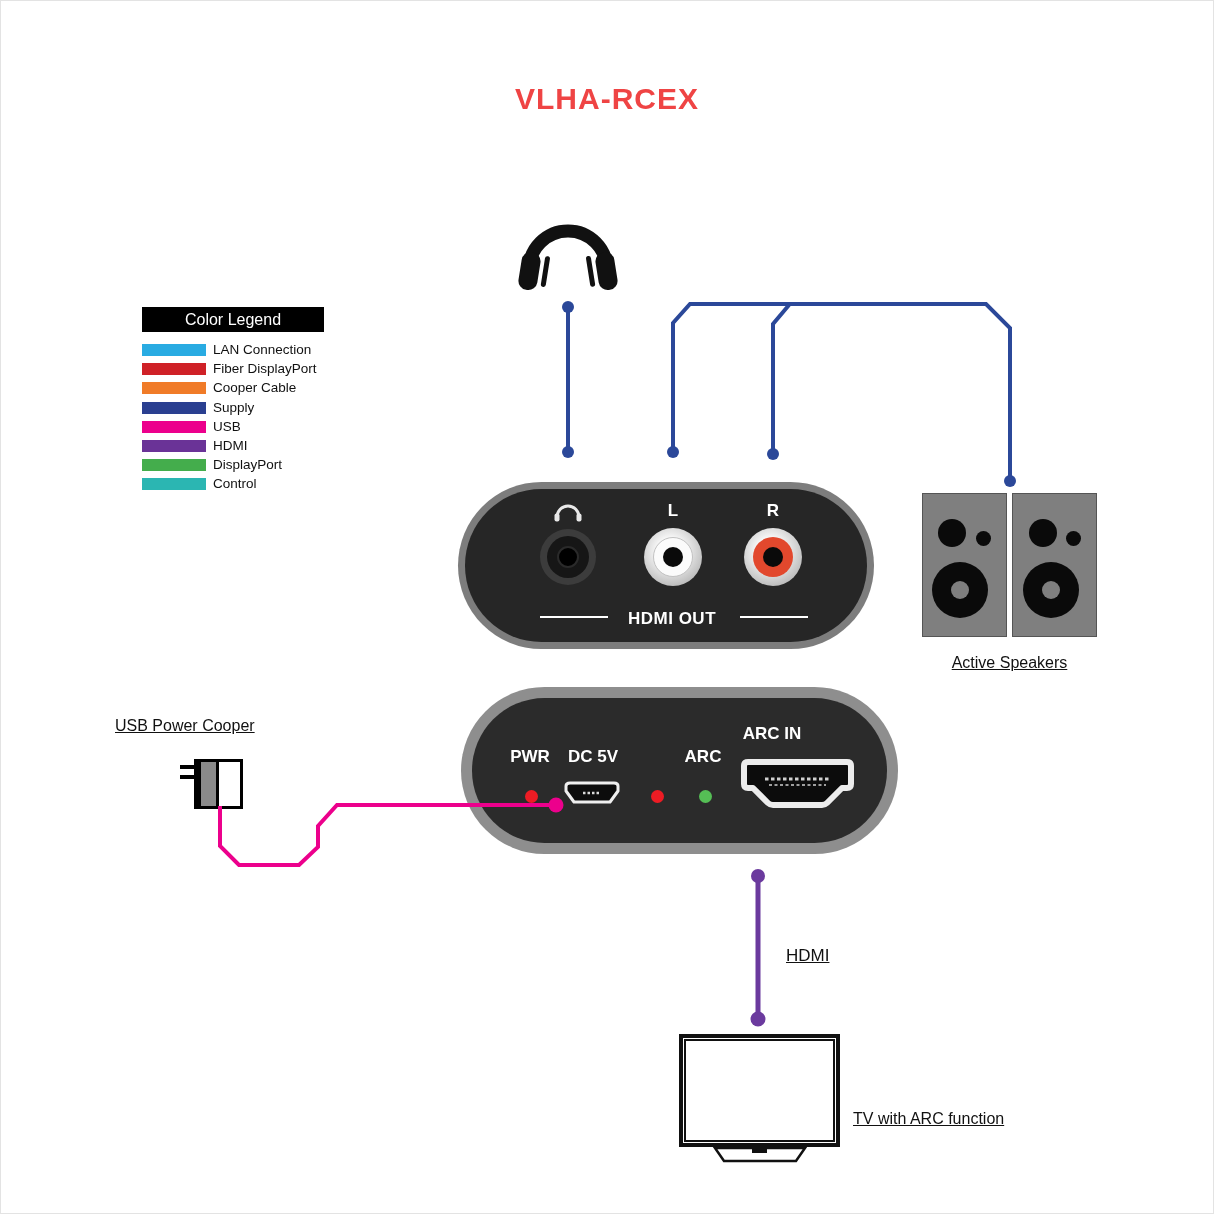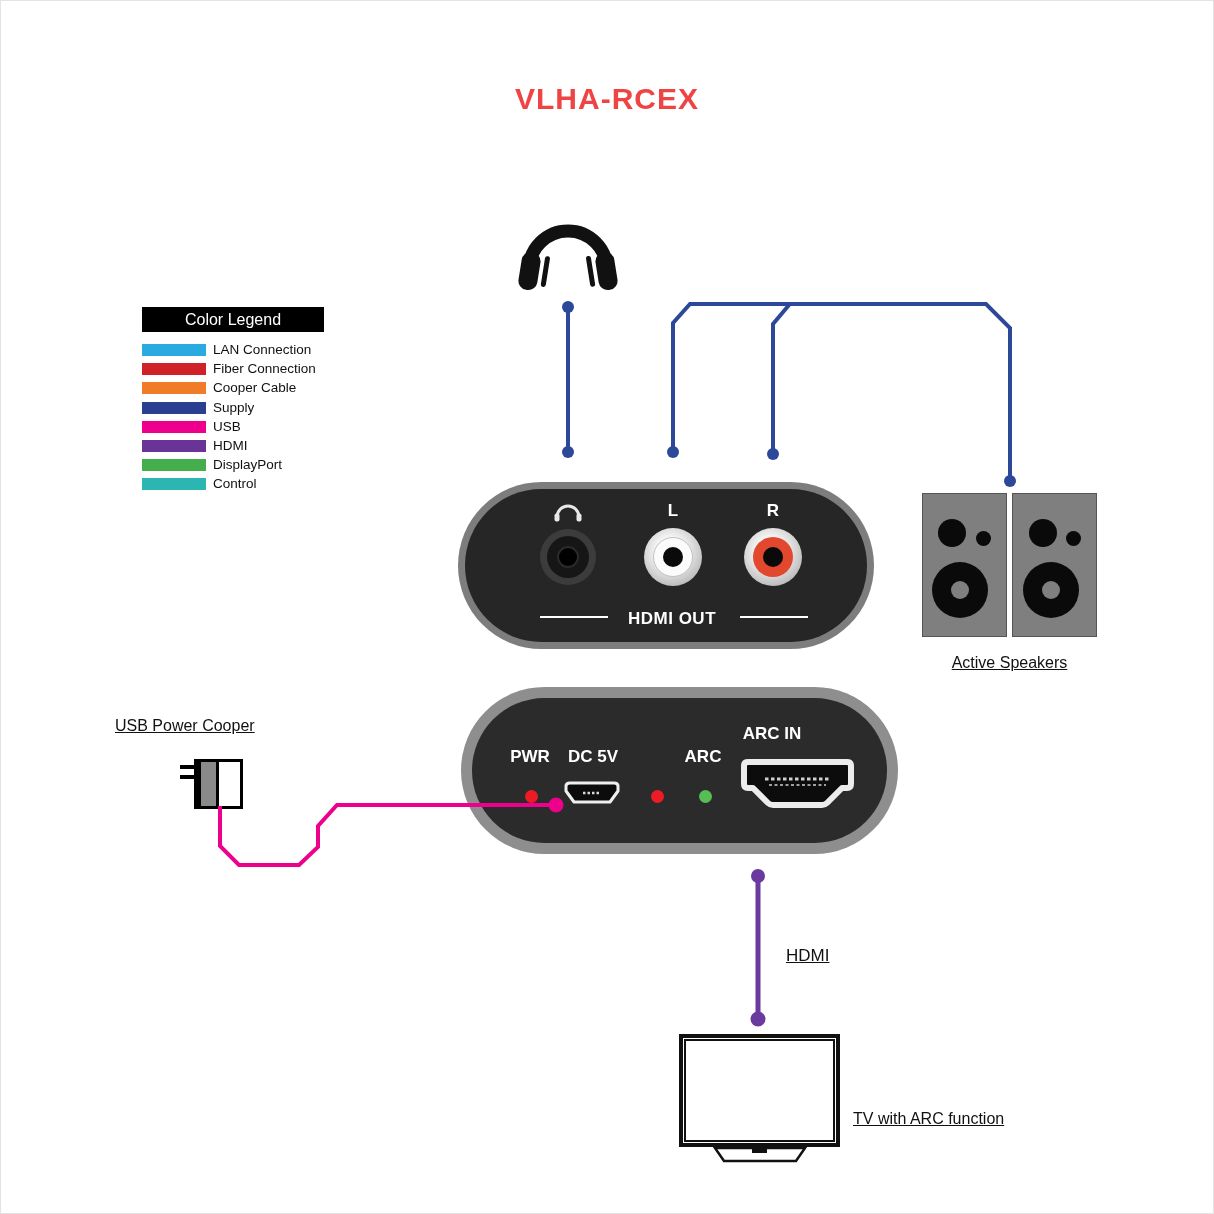--- a/index.html
+++ b/index.html
@@ -52,21 +52,21 @@
   <div class="abs title">VLHA-RCEX</div>
 
   <div>
     <div class="abs legend-header">Color Legend</div>
     <div class="abs legend-row" style="top:343px">
       <div class="legend-swatch" style="background: rgb(41, 171, 226);"></div>
       <div class="legend-label">LAN Connection</div>
     </div>
     <div class="abs legend-row" style="top:362px">
       <div class="legend-swatch" style="background: rgb(207, 33, 39);"></div>
-      <div class="legend-label">Fiber Connection</div>
+      <div class="legend-label">Fiber DisplayPort</div>
     </div>
     <div class="abs legend-row" style="top:381px">
       <div class="legend-swatch" style="background: rgb(240, 123, 40);"></div>
       <div class="legend-label">Cooper Cable</div>
     </div>
     <div class="abs legend-row" style="top:401px">
       <div class="legend-swatch" style="background: rgb(42, 63, 144);"></div>
       <div class="legend-label">Supply</div>
     </div>
     <div class="abs legend-row" style="top:420px">

